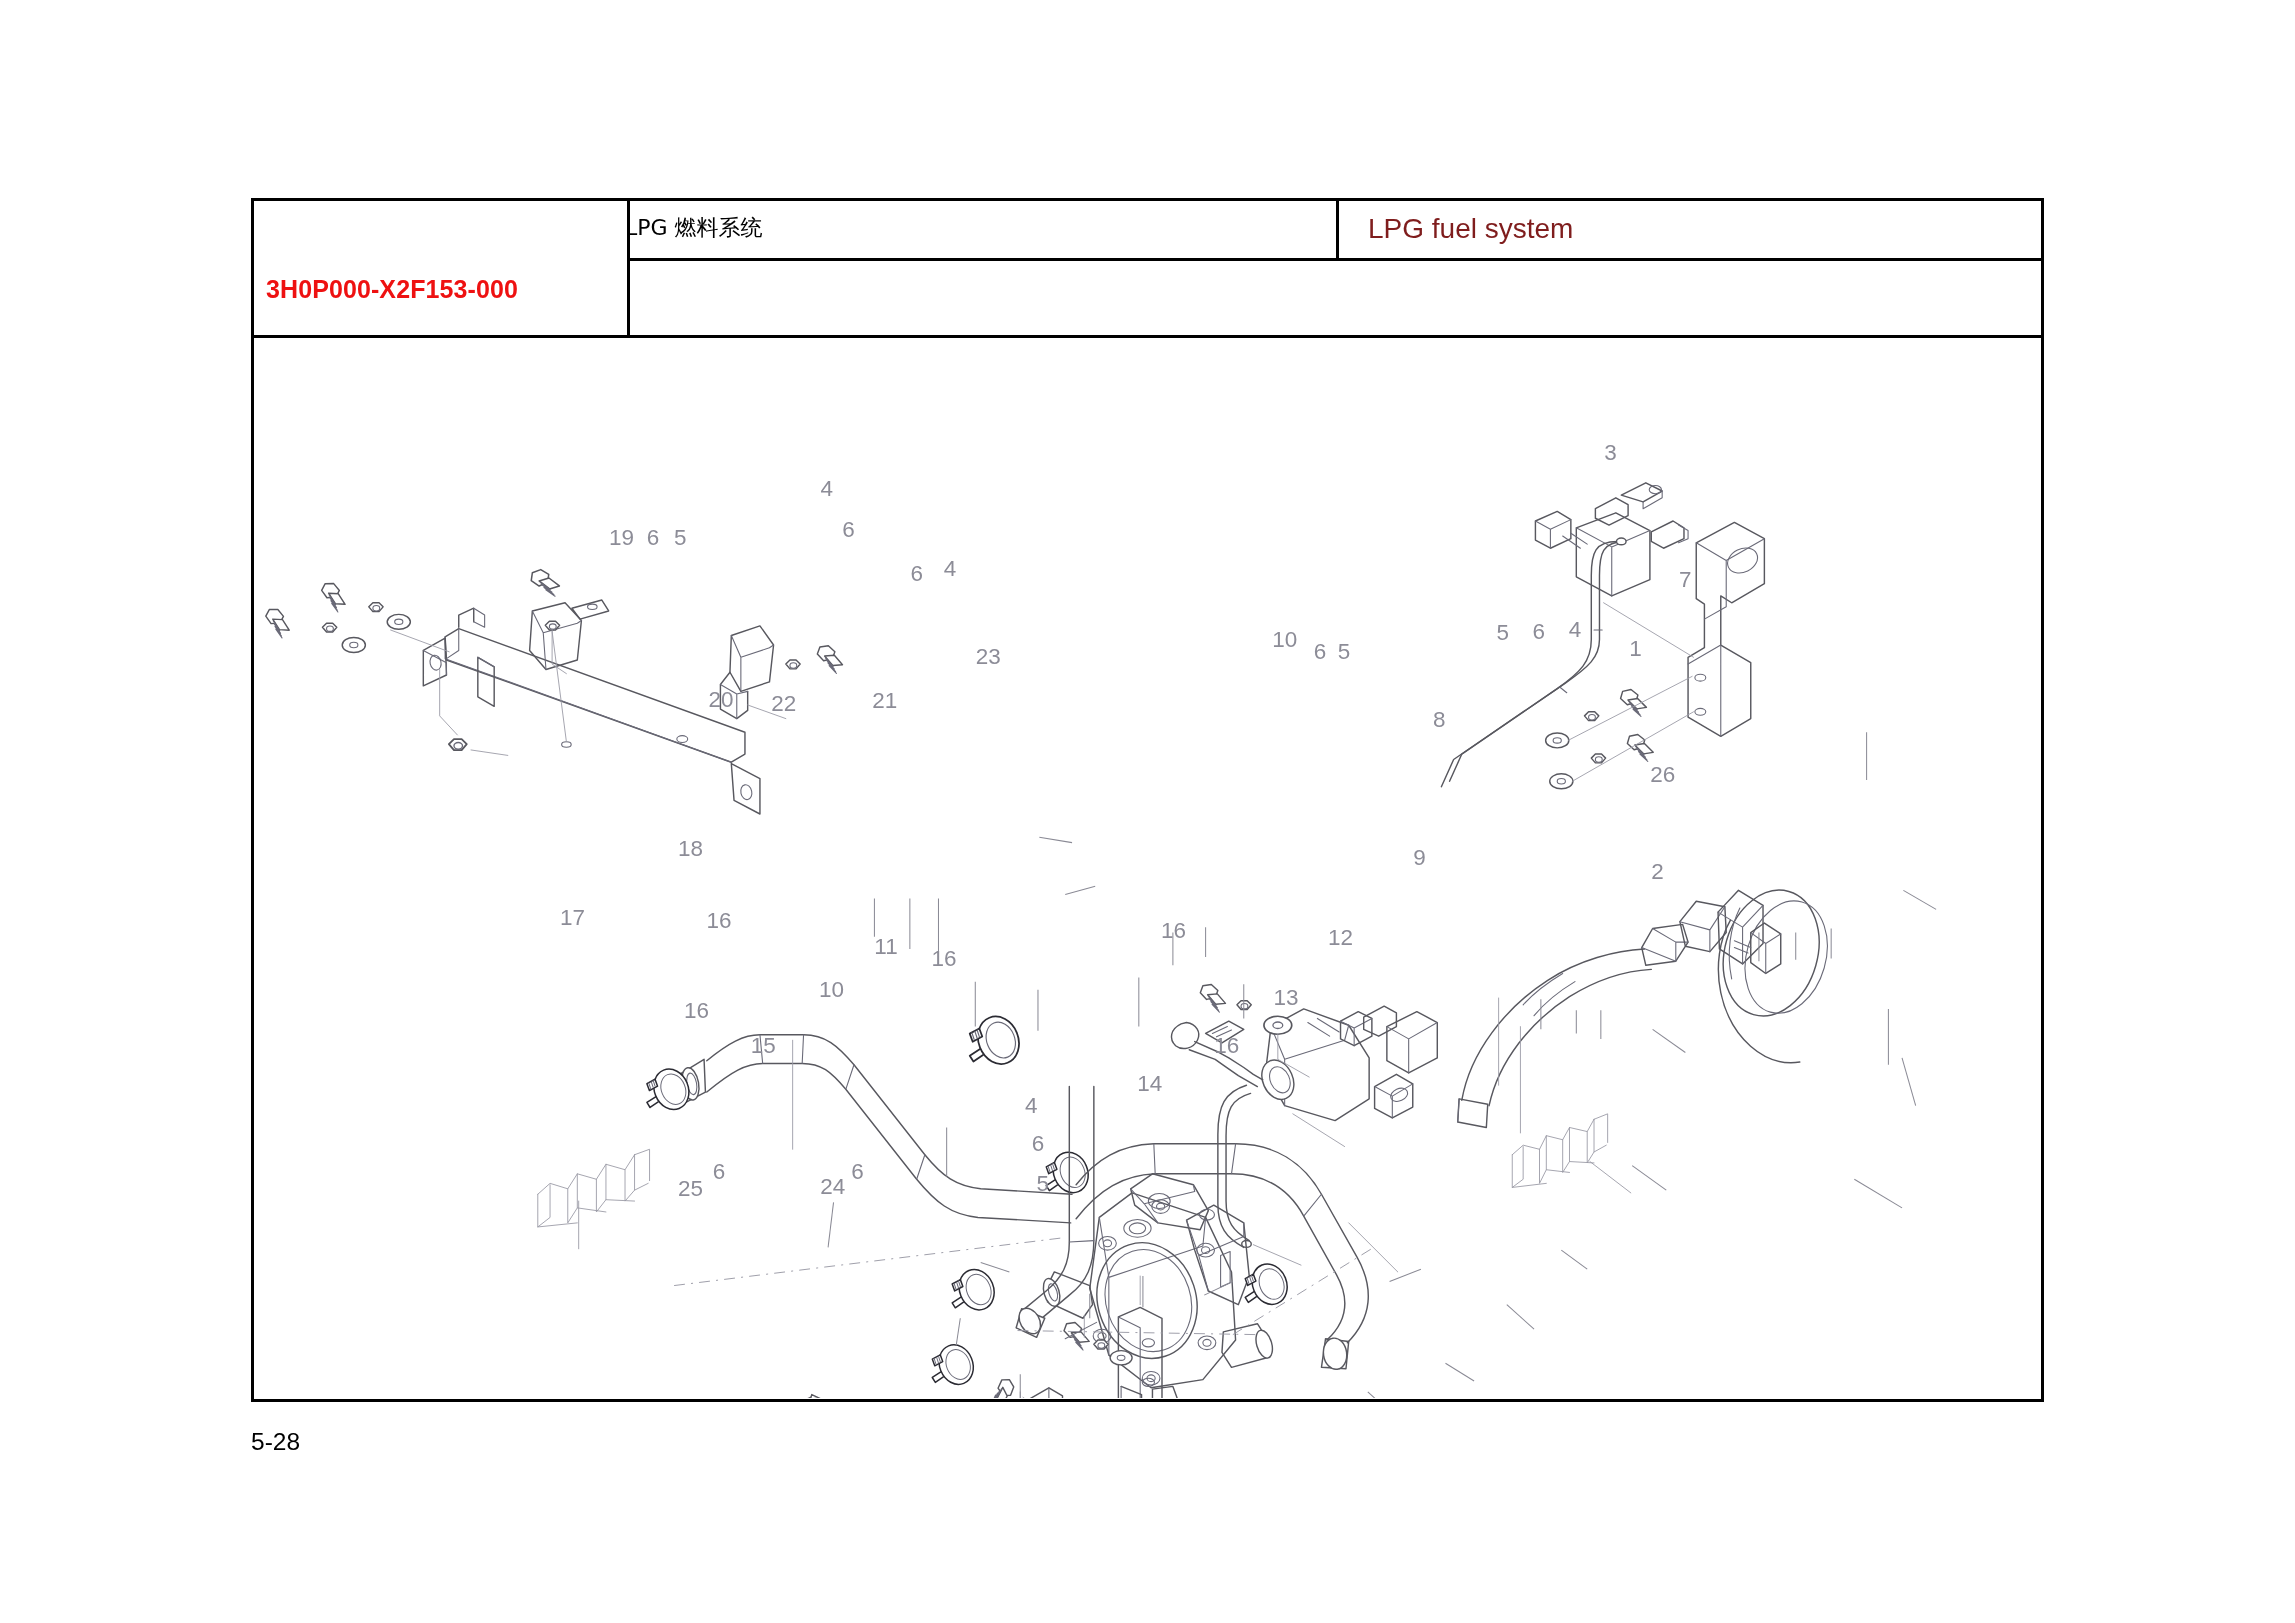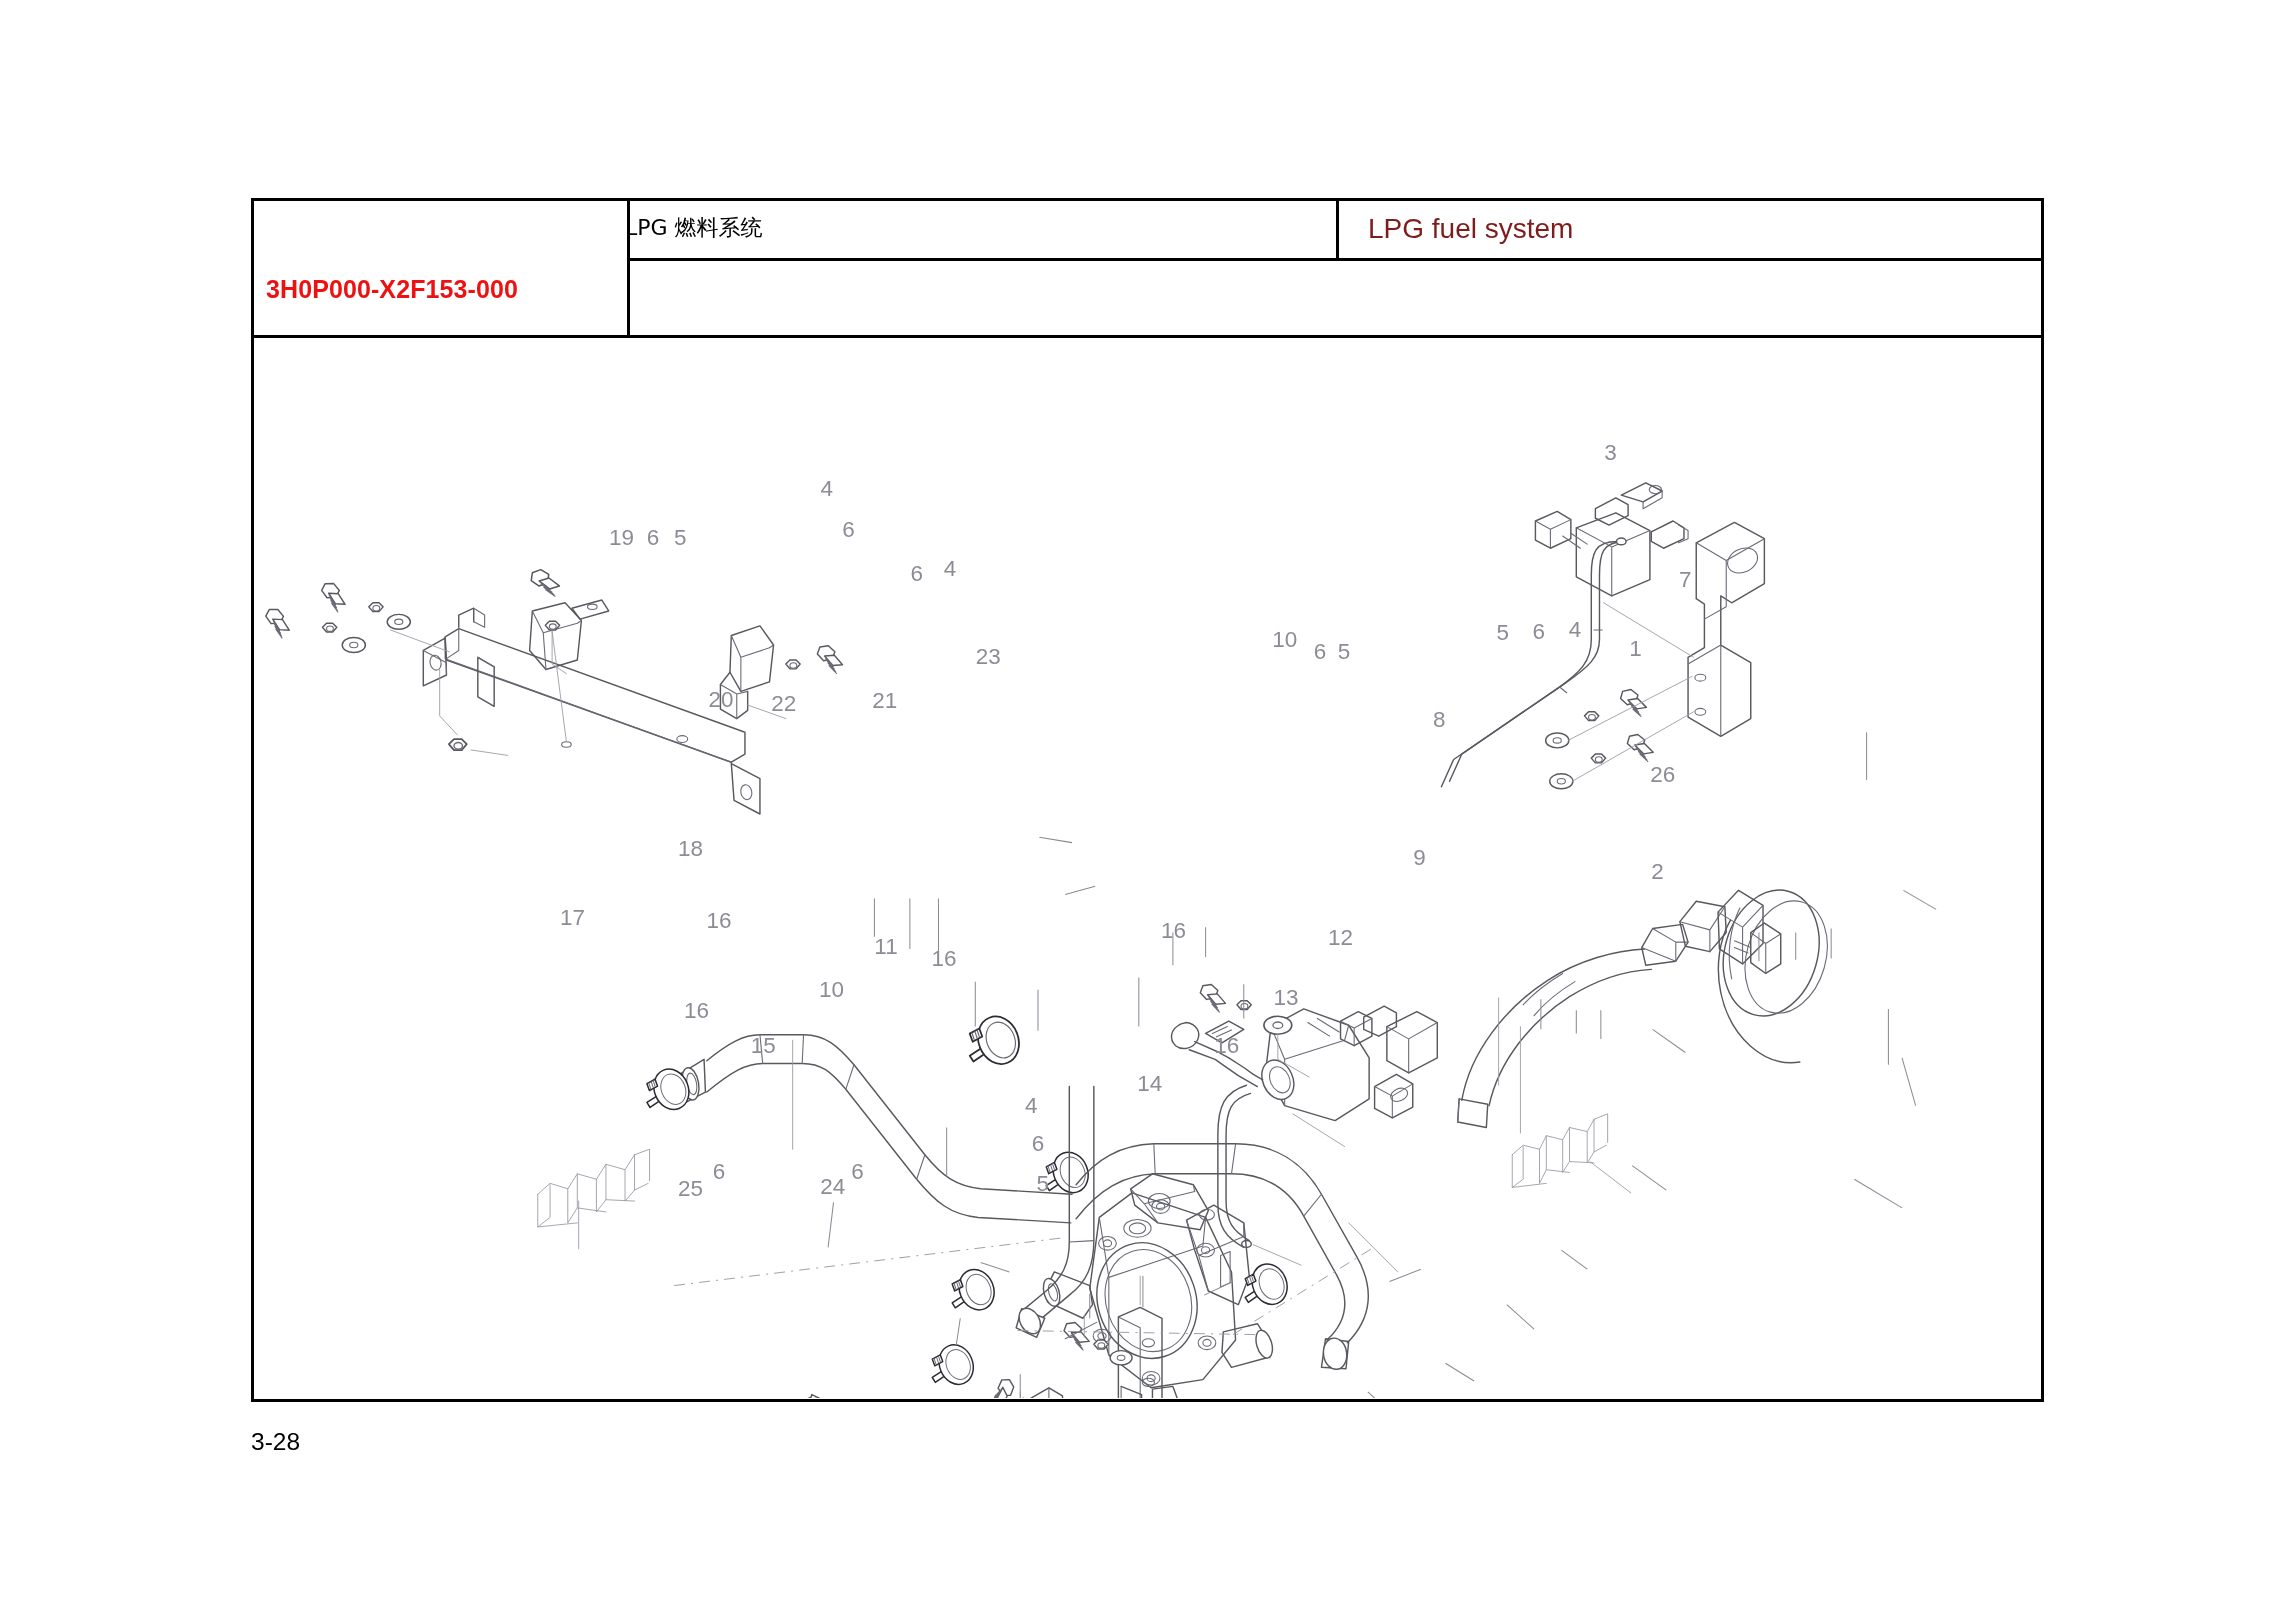--- a/index.html
+++ b/index.html
@@ -536,16 +536,16 @@
           <text x="1150" y="1195" class="cn" text-anchor="middle">6</text>
           <text x="1157" y="1253" class="cn" text-anchor="middle">5</text>
           <text x="682" y="1235" class="cn" text-anchor="middle">6</text>
           <text x="640" y="1261" class="cn" text-anchor="middle">25</text>
           <text x="849" y="1257" class="cn" text-anchor="middle">24</text>
           <text x="885" y="1235" class="cn" text-anchor="middle">6</text>
         </g>
 </svg>
 </div>
 
-<div id="page-num">3-28</div>
+<div id="page-num">5-28</div>
 
 </div>
 
 
 </body></html>

